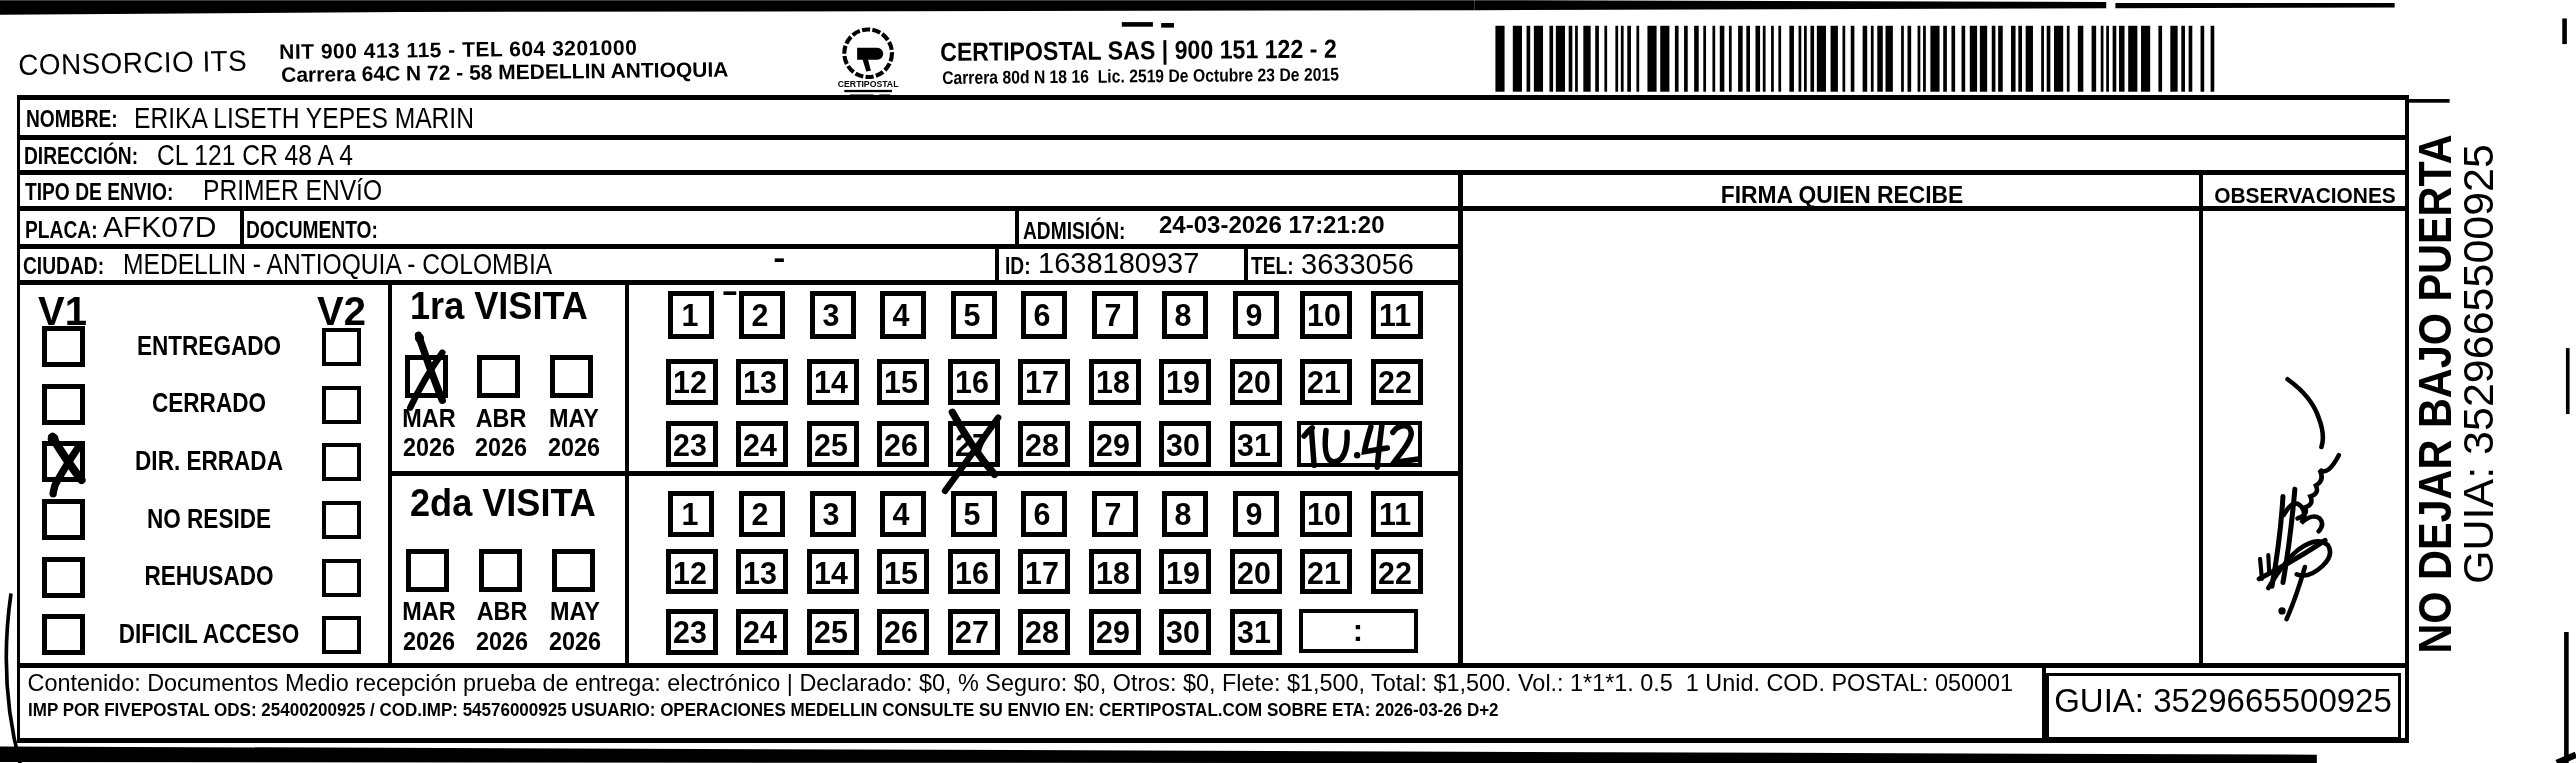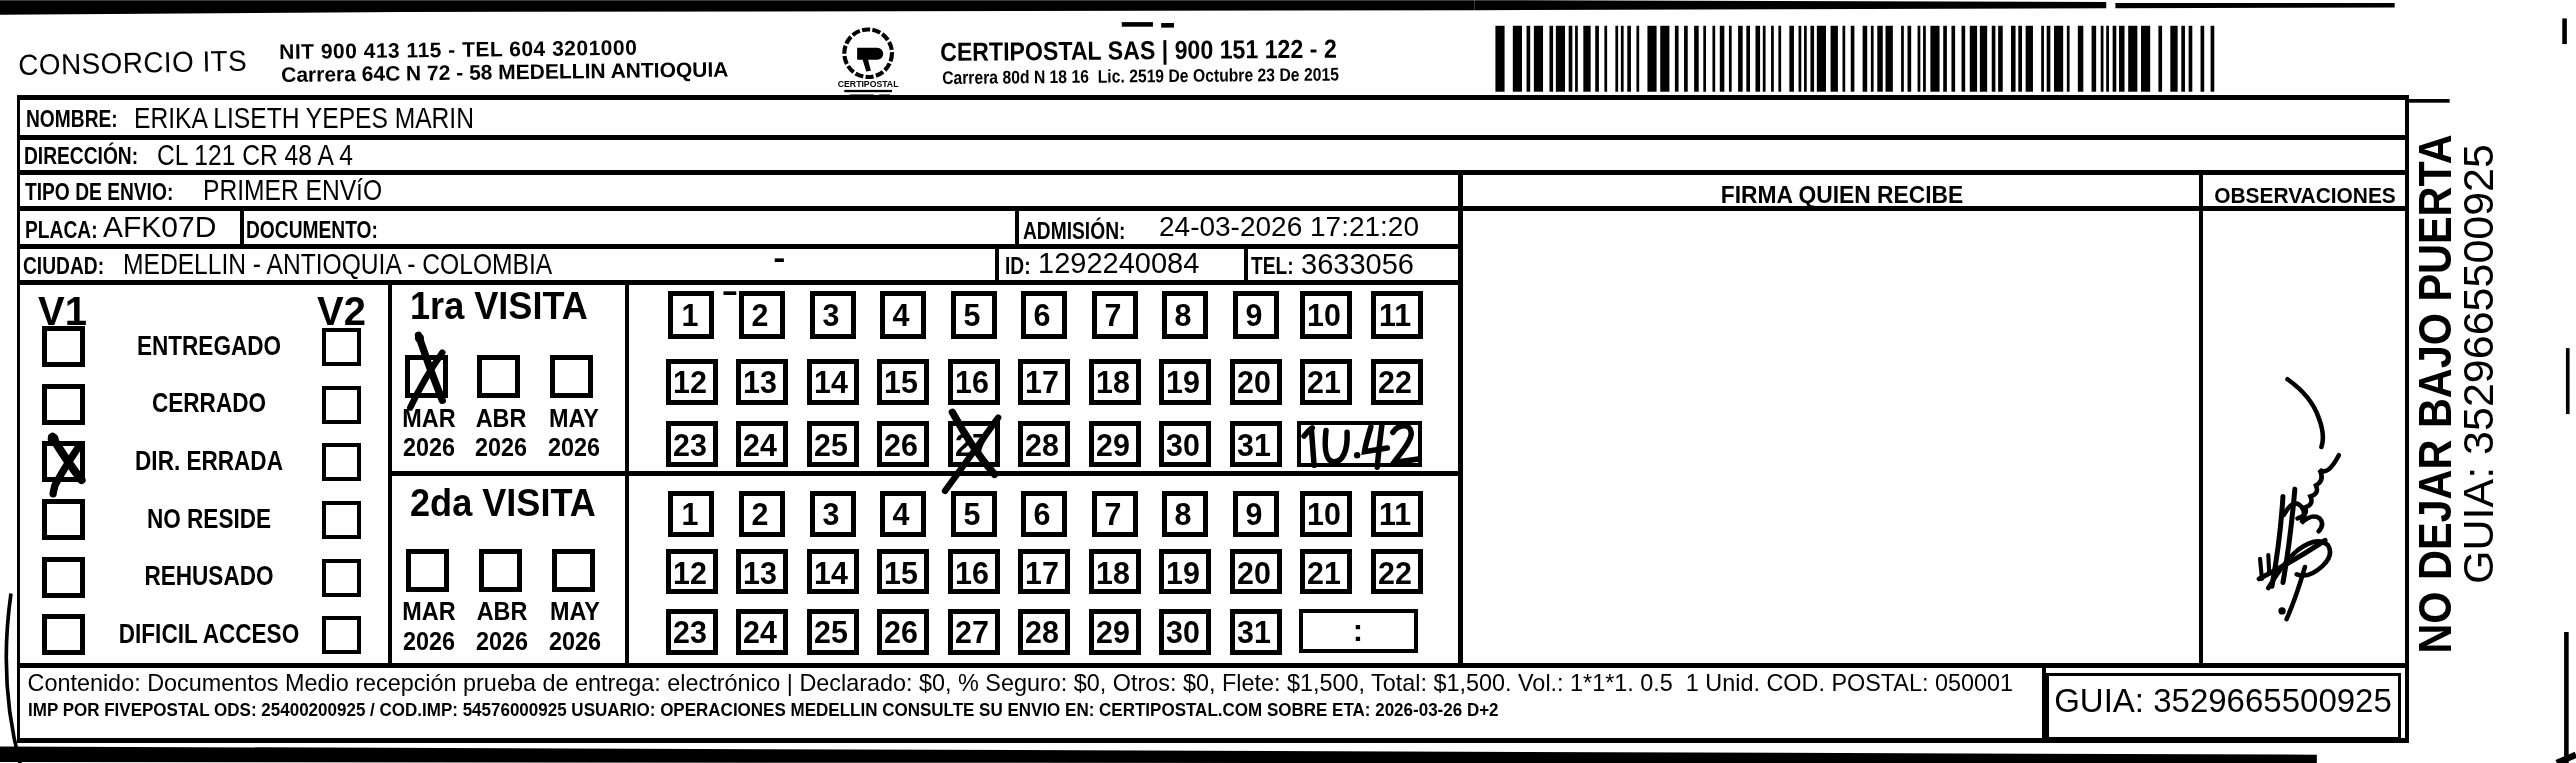--- a/index.html
+++ b/index.html
@@ -36,25 +36,25 @@
     <div style="position:absolute;left:26px;top:107px;font-size:24px;font-weight:700;white-space:nowrap;line-height:1;transform:scaleX(0.8);transform-origin:left top;">NOMBRE:</div>
     <div style="position:absolute;left:134px;top:103px;font-size:30px;font-weight:400;white-space:nowrap;line-height:1;transform:scaleX(0.82);transform-origin:left top;">ERIKA LISETH YEPES MARIN</div>
     <div style="position:absolute;left:24px;top:144px;font-size:24px;font-weight:700;white-space:nowrap;line-height:1;transform:scaleX(0.8);transform-origin:left top;">DIRECCIÓN:</div>
     <div style="position:absolute;left:157px;top:140px;font-size:30px;font-weight:400;white-space:nowrap;line-height:1;transform:scaleX(0.82);transform-origin:left top;">CL 121 CR 48 A 4</div>
     <div style="position:absolute;left:25px;top:180px;font-size:24px;font-weight:700;white-space:nowrap;line-height:1;transform:scaleX(0.8);transform-origin:left top;">TIPO DE ENVIO:</div>
     <div style="position:absolute;left:203px;top:175px;font-size:30px;font-weight:400;white-space:nowrap;line-height:1;transform:scaleX(0.82);transform-origin:left top;">PRIMER ENVíO</div>
     <div style="position:absolute;left:25px;top:218px;font-size:24px;font-weight:700;white-space:nowrap;line-height:1;transform:scaleX(0.8);transform-origin:left top;">PLACA:</div>
     <div style="position:absolute;left:103px;top:212px;font-size:30px;font-weight:400;white-space:nowrap;line-height:1;">AFK07D</div>
     <div style="position:absolute;left:246px;top:218px;font-size:24px;font-weight:700;white-space:nowrap;line-height:1;transform:scaleX(0.8);transform-origin:left top;">DOCUMENTO:</div>
     <div style="position:absolute;left:1023px;top:219px;font-size:24px;font-weight:700;white-space:nowrap;line-height:1;transform:scaleX(0.8);transform-origin:left top;">ADMISIÓN:</div>
-    <div style="position:absolute;left:1159px;top:213px;font-size:28px;font-weight:400;white-space:nowrap;line-height:1;">24-03-2026 17:21:20</div>
+    <div style="position:absolute;left:1159px;top:213px;font-size:24px;font-weight:700;white-space:nowrap;line-height:1;">24-03-2026 17:21:20</div>
     <div style="position:absolute;left:23px;top:254px;font-size:24px;font-weight:700;white-space:nowrap;line-height:1;transform:scaleX(0.8);transform-origin:left top;">CIUDAD:</div>
     <div style="position:absolute;left:123px;top:249px;font-size:30px;font-weight:400;white-space:nowrap;line-height:1;transform:scaleX(0.82);transform-origin:left top;">MEDELLIN - ANTIOQUIA - COLOMBIA</div>
     <div style="position:absolute;left:1005px;top:254px;font-size:24px;font-weight:700;white-space:nowrap;line-height:1;transform:scaleX(0.8);transform-origin:left top;">ID:</div>
-    <div style="position:absolute;left:1038px;top:249px;font-size:29px;font-weight:400;white-space:nowrap;line-height:1;">1292240084</div>
+    <div style="position:absolute;left:1038px;top:249px;font-size:29px;font-weight:400;white-space:nowrap;line-height:1;">1638180937</div>
     <div style="position:absolute;left:1251px;top:254px;font-size:24px;font-weight:700;white-space:nowrap;line-height:1;transform:scaleX(0.8);transform-origin:left top;">TEL:</div>
     <div style="position:absolute;left:1301px;top:250px;font-size:29px;font-weight:400;white-space:nowrap;line-height:1;">3633056</div>
     <div style="position:absolute;left:38px;top:291px;font-size:40px;font-weight:700;white-space:nowrap;line-height:1;">V1</div>
     <div style="position:absolute;left:317px;top:291px;font-size:40px;font-weight:700;white-space:nowrap;line-height:1;">V2</div>
     <div style="position:absolute;left:42px;top:326px;width:43px;height:41px;border:5.5px solid #000;box-sizing:border-box;"></div>
     <div style="position:absolute;left:322px;top:328px;width:39px;height:38px;border:4.6px solid #000;box-sizing:border-box;"></div>
     <div style="position:absolute;left:209px;top:332px;transform:translateX(-50%) scaleX(0.82);transform-origin:center top;font-size:27.5px;font-weight:700;white-space:nowrap;line-height:1;">ENTREGADO</div>
     <div style="position:absolute;left:42px;top:384px;width:43px;height:41px;border:5.5px solid #000;box-sizing:border-box;"></div>
     <div style="position:absolute;left:322px;top:386px;width:39px;height:38px;border:4.6px solid #000;box-sizing:border-box;"></div>
     <div style="position:absolute;left:209px;top:389px;transform:translateX(-50%) scaleX(0.82);transform-origin:center top;font-size:27.5px;font-weight:700;white-space:nowrap;line-height:1;">CERRADO</div>

